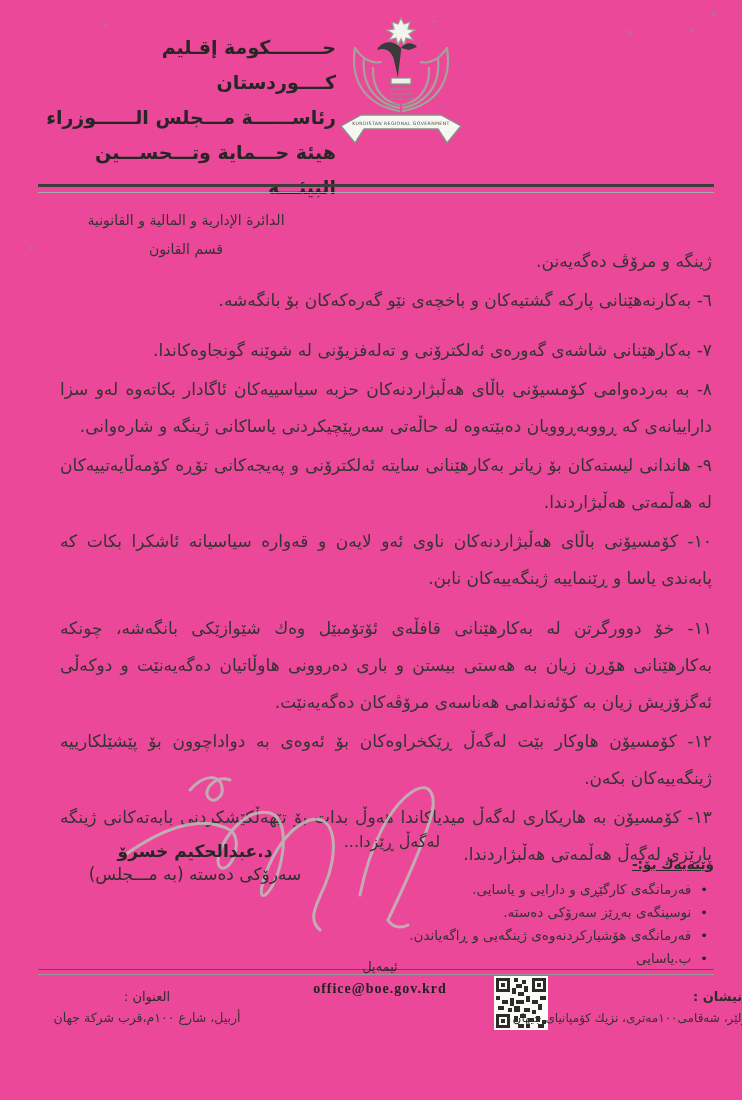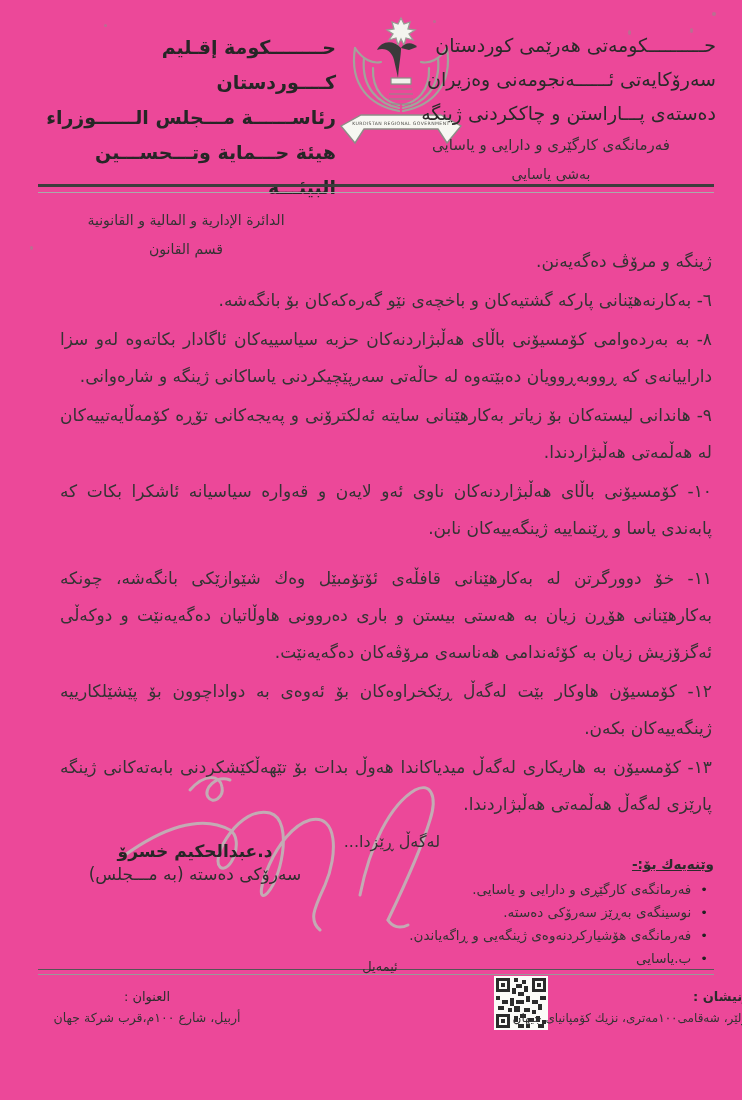--- a/index.html
+++ b/index.html
@@ -95,33 +95,27 @@
       <g stroke="#8c8c86" stroke-width="1.2" fill="none">
         <path d="M60 72 h20 M59 77 h22 M58 82 h24 M58 87 h24 M60 92 h20"></path>
         <rect x="60" y="66" width="20" height="6" fill="#f1f1ec"></rect>
       </g>
 
       <path d="M10 114 L30 103 H110 L130 114 L116 131 L107 117 H33 L24 131 Z" fill="#f7f7f2" stroke="#8d8d87" stroke-width="1.4"></path>
       <text x="70" y="113" text-anchor="middle" font-size="4.6" letter-spacing="0.4" fill="#4c4c48" font-family="DejaVu Sans, sans-serif">KURDISTAN REGIONAL GOVERNMENT</text>
     </svg>
   </div>
 
-  <div class="hdr-right">
-    <div class="l1">حــــــــــكومەتی هەرێمی كوردستان</div>
-    <div class="l2">سەرۆكایەتی ئــــــەنجومەنی وەزیران</div>
-    <div class="l3">دەستەی پـــاراستن و چاككردنی ژینگە</div>
-    <div class="l4">فەرمانگەی كارگێری و دارایی و یاسایی</div>
-    <div class="l5">بەشی یاسایی</div>
-  </div>
 
   <div class="hdr-rule"></div>
 
   <div class="body-txt">
     <p>ژینگە و مرۆڤ دەگەیەنن.</p>
     <p>٦- بەكارنەهێنانی پاركە گشتیەكان و باخچەی نێو گەرەكەكان بۆ بانگەشە.</p>
+    <p class="gap">٧- بەكارهێنانی شاشەی گەورەی ئەلكترۆنی و تەلەفزیۆنی لە شوێنە گونجاوەكاندا.</p>
     <p>٨- بە بەردەوامی كۆمسیۆنی باڵای هەڵبژاردنەكان حزبە سیاسییەكان ئاگادار بكاتەوە لەو سزا داراییانەی كە ڕووبەڕوویان دەبێتەوە لە حاڵەتی سەرپێچیكردنی یاساكانی ژینگە و شارەوانی.</p>
     <p>٩- هاندانی لیستەكان بۆ زیاتر بەكارهێنانی سایتە ئەلكترۆنی و پەیجەكانی تۆڕە كۆمەڵایەتییەكان لە هەڵمەتی هەڵبژاردندا.</p>
     <p>١٠- كۆمسیۆنی باڵای هەڵبژاردنەكان ناوی ئەو لایەن و قەوارە سیاسیانە ئاشكرا بكات كە پابەندی یاسا و ڕێنماییە ژینگەییەكان نابن.</p>
     <p class="gap">١١- خۆ دوورگرتن لە بەكارهێنانی قافڵەی ئۆتۆمبێل وەك شێوازێكی بانگەشە، چونكە بەكارهێنانی هۆڕن زیان بە هەستی بیستن و باری دەروونی هاوڵاتیان دەگەیەنێت و دوكەڵی ئەگزۆزیش زیان بە كۆئەندامی هەناسەی مرۆڤەكان دەگەیەنێت.</p>
     <p>١٢- كۆمسیۆن هاوكار بێت لەگەڵ ڕێكخراوەكان بۆ ئەوەی بە دواداچوون بۆ پێشێلكارییە ژینگەییەكان بكەن.</p>
     <p>١٣- كۆمسیۆن بە هاریكاری لەگەڵ میدیاكاندا هەوڵ بدات بۆ تێهەڵكێشكردنی بابەتەكانی ژینگە پارێزی لەگەڵ هەڵمەتی هەڵبژاردندا.</p>
   </div>
 
   <svg class="scribble" viewBox="0 0 420 200">
     <g stroke="#bdbdb9" stroke-width="3" fill="none" stroke-linecap="round" opacity="0.85">
@@ -151,20 +145,21 @@
 
   <div class="ftr-rule"></div>
 
   <div class="ftr-left">
     <div class="lbl">العنوان :</div>
     <div class="val">أربيل، شارع ١٠٠م،قرب شركة جهان</div>
   </div>
 
   <div class="ftr-center">
     <div class="lbl">ئیمەیل</div>
+    <div class="val">office@boe.gov.krd</div>
   </div>
 
   <div class="qr">
     <svg width="54" height="54" viewBox="0 0 54 54" shape-rendering="crispEdges">
       <rect width="54" height="54" fill="#fbfbf8"></rect>
       <g fill="#2b2b2b">
         <rect x="2" y="2" width="14" height="14"></rect>
           <rect x="38" y="2" width="14" height="14"></rect>
         <rect x="2" y="38" width="14" height="14"></rect>
         <rect x="5" y="5" width="8" height="8" fill="#fbfbf8"></rect>

